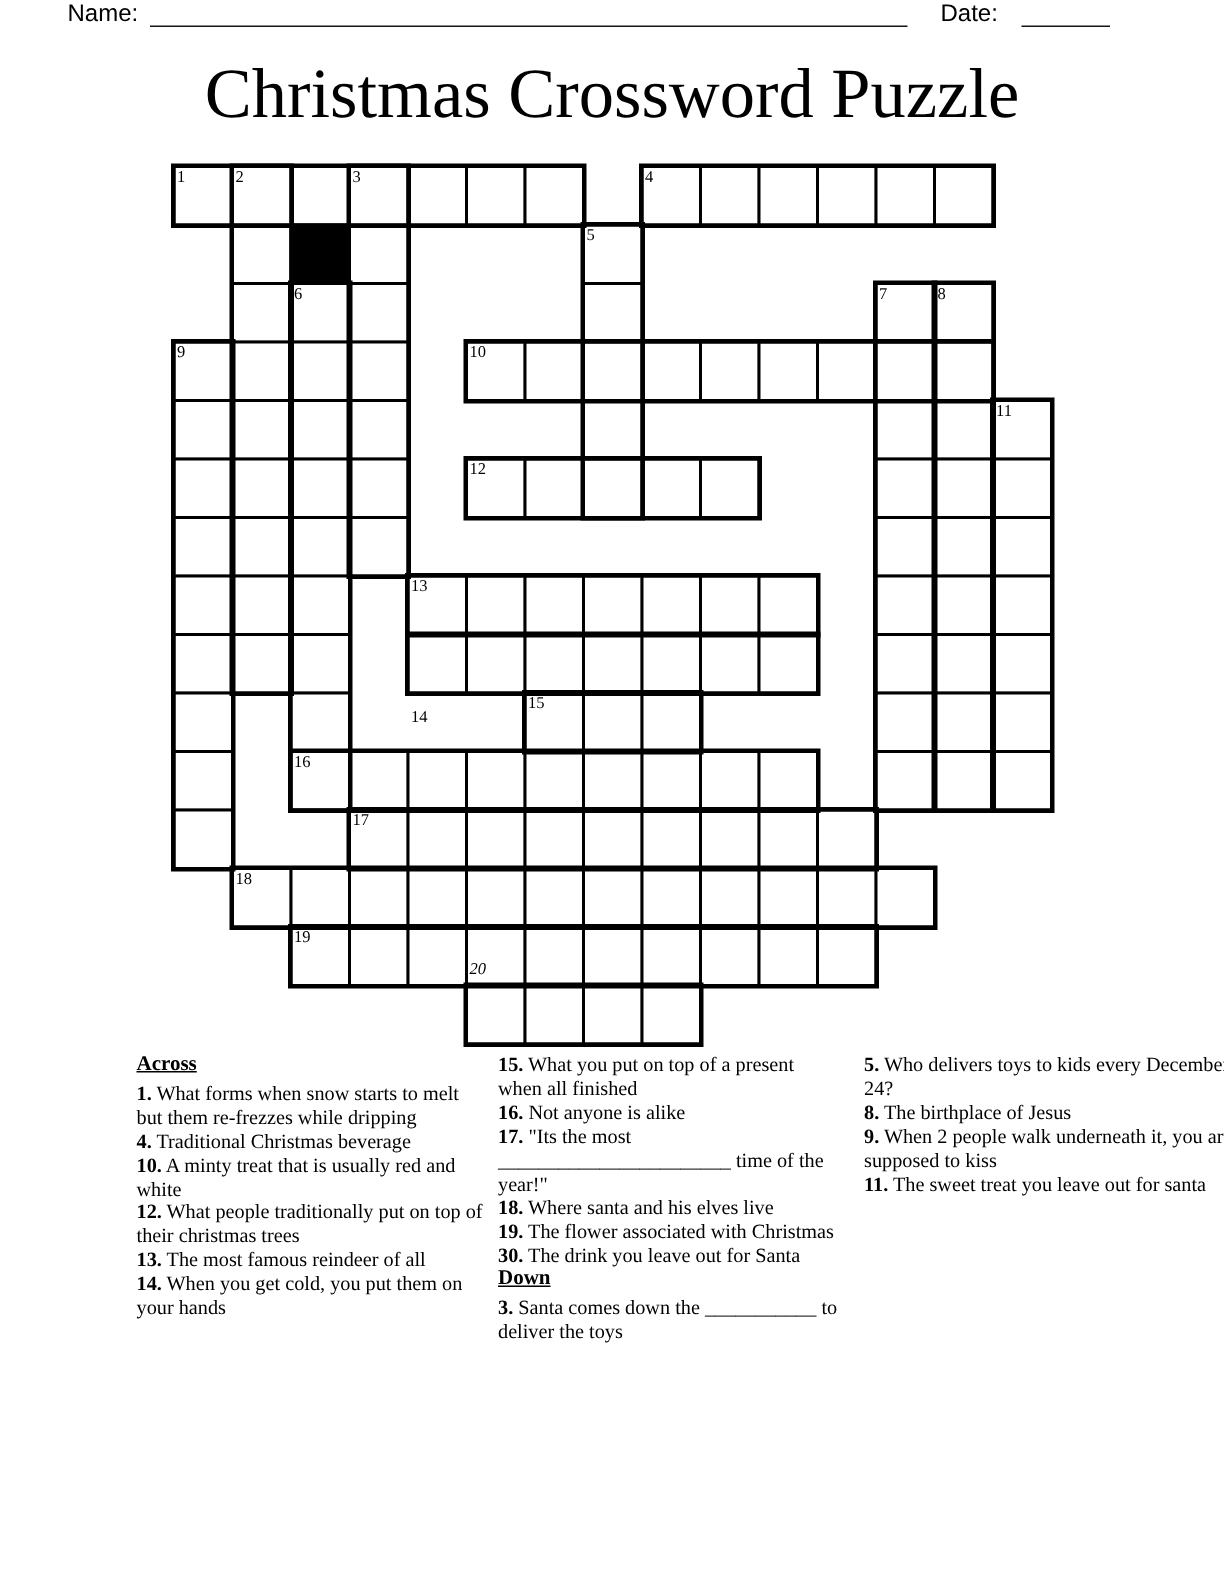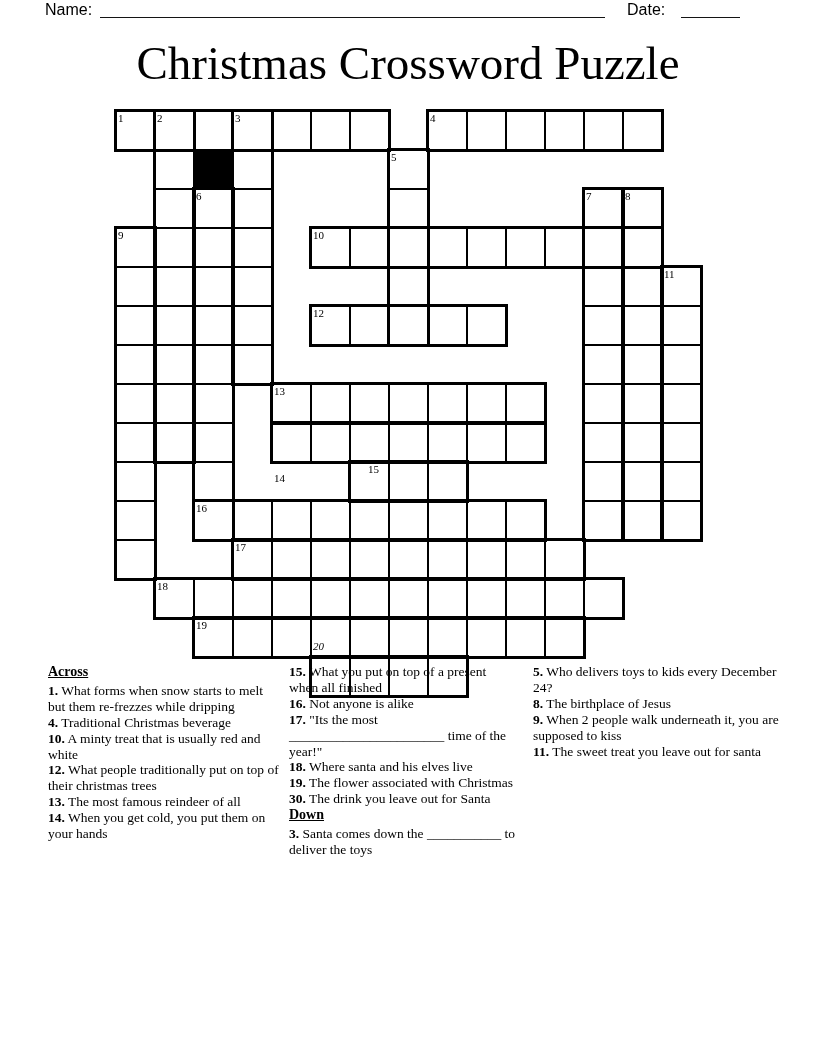--- a/index.html
+++ b/index.html
@@ -11,21 +11,21 @@
   .title{position:absolute;left:0;right:0;top:34px;text-align:center;
          font-size:47px;line-height:58px;font-weight:400;}
   #grid{position:absolute;left:115px;top:110px;width:587px;height:587px;}
   .cell{position:absolute;width:41px;height:41px;box-sizing:border-box;
         border:2px solid #000;background:#fff;}
   .blackcell{position:absolute;width:41px;height:41px;box-sizing:border-box;background:#000;}
   .wout{position:absolute;box-sizing:border-box;border:3px solid #000;
         background:transparent;pointer-events:none;}
   .num{position:absolute;font-size:11px;line-height:11px;font-family:"Liberation Serif",serif;
        pointer-events:none;z-index:5;}
-  .ccol{position:absolute;top:664px;font-size:13.5px;line-height:15.9px;}
+  .ccol{position:absolute;top:702px;font-size:13.5px;line-height:15.9px;margin-left:43px;}
   .chead{font-weight:bold;text-decoration:underline;font-size:14px;margin-bottom:3px;}
   .clue b{font-weight:bold;}
   .clue{margin:0;}
 </style>
 </head>
 <body>
 
 <div class="page">
 
   <span class="hdr-label" style="left:45px;top:1px;">Name:</span>
@@ -202,21 +202,21 @@
       <div class="wout" style="left: 467px; top: 77px; width: 43px; height: 355px;"></div>
       <div class="wout" style="left: 506px; top: 77px; width: 43px; height: 355px;"></div>
       <div class="wout" style="left: -1px; top: 116px; width: 43px; height: 355px;"></div>
       <div class="wout" style="left: 545px; top: 155px; width: 43px; height: 277px;"></div>
       <div class="num" style="left: 3px; top: 3px;">1</div>
       <div class="num" style="left: 315px; top: 3px;">4</div>
       <div class="num" style="left: 198px; top: 120px;">10</div>
       <div class="num" style="left: 198px; top: 198px;">12</div>
       <div class="num" style="left: 159px; top: 276px; text-align: center;">13</div>
       <div class="num" style="left: 159px; top: 315px; margin-top: 48px;">14</div>
-      <div class="num" style="left: 237px; top: 354px; padding-left: 16px;">15</div>
+      <div class="num" style="left: 237px; top: 354px;">15</div>
       <div class="num" style="left: 81px; top: 393px;">16</div>
       <div class="num" style="left: 120px; top: 432px;">17</div>
       <div class="num" style="left: 42px; top: 471px;">18</div>
       <div class="num" style="left: 81px; top: 510px;">19</div>
       <div class="num" style="left: 198px; top: 531px; font-style: italic;">20</div>
       <div class="num" style="left: 42px; top: 3px;">2</div>
       <div class="num" style="left: 120px; top: 3px;">3</div>
       <div class="num" style="left: 276px; top: 42px;">5</div>
       <div class="num" style="left: 81px; top: 81px;">6</div>
       <div class="num" style="left: 471px; top: 81px;">7</div>

